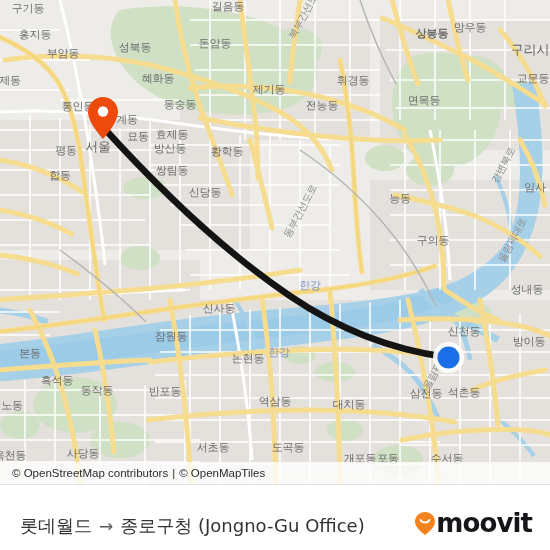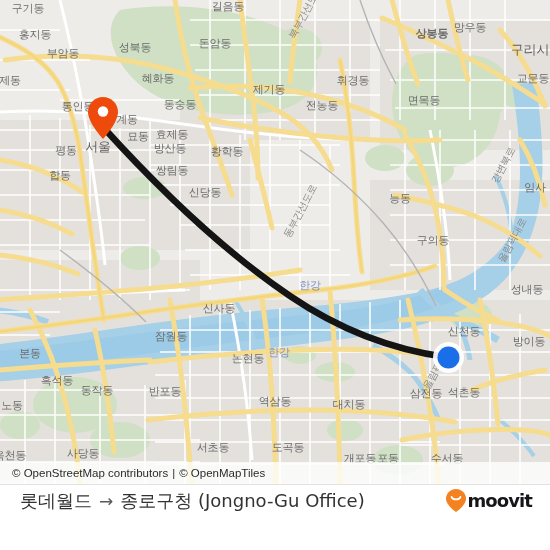--- a/index.html
+++ b/index.html
@@ -122,45 +122,45 @@
   
   #footer {
     position: absolute;
     left: 0;
     top: 484px;
     width: 550px;
     height: 54px;
     background: #ffffff;
     border-top: 1px solid #e2e2e2;
     display: flex;
-    align-items: flex-start;
+    align-items: flex-end;
     justify-content: space-between;
     box-sizing: border-box;
-    padding: 4px 18px 0 20px;
+    padding: 12px 18px 0 20px;
   }
   #route-title {
     font-size: 18px;
     color: #333333;
     font-family: "DejaVu Sans", sans-serif;
     display: flex;
     align-items: baseline;
     white-space: nowrap;
   }
   #route-title .arrow {
     font-size: 17px;
     color: #5a5a5a;
     margin: 0 7px;
     font-family: "DejaVu Sans", sans-serif;
   }
   #brand {
     display: flex;
     align-items: center;
   }
   #brand-name {
-    font-size: 18px;
+    font-size: 26px;
     font-weight: bold;
     color: #16161a;
     letter-spacing: -0.9px;
     font-family: "DejaVu Sans", sans-serif;
     margin-left: 1px;
   }
 </style>
 </head>
 <body>
 

